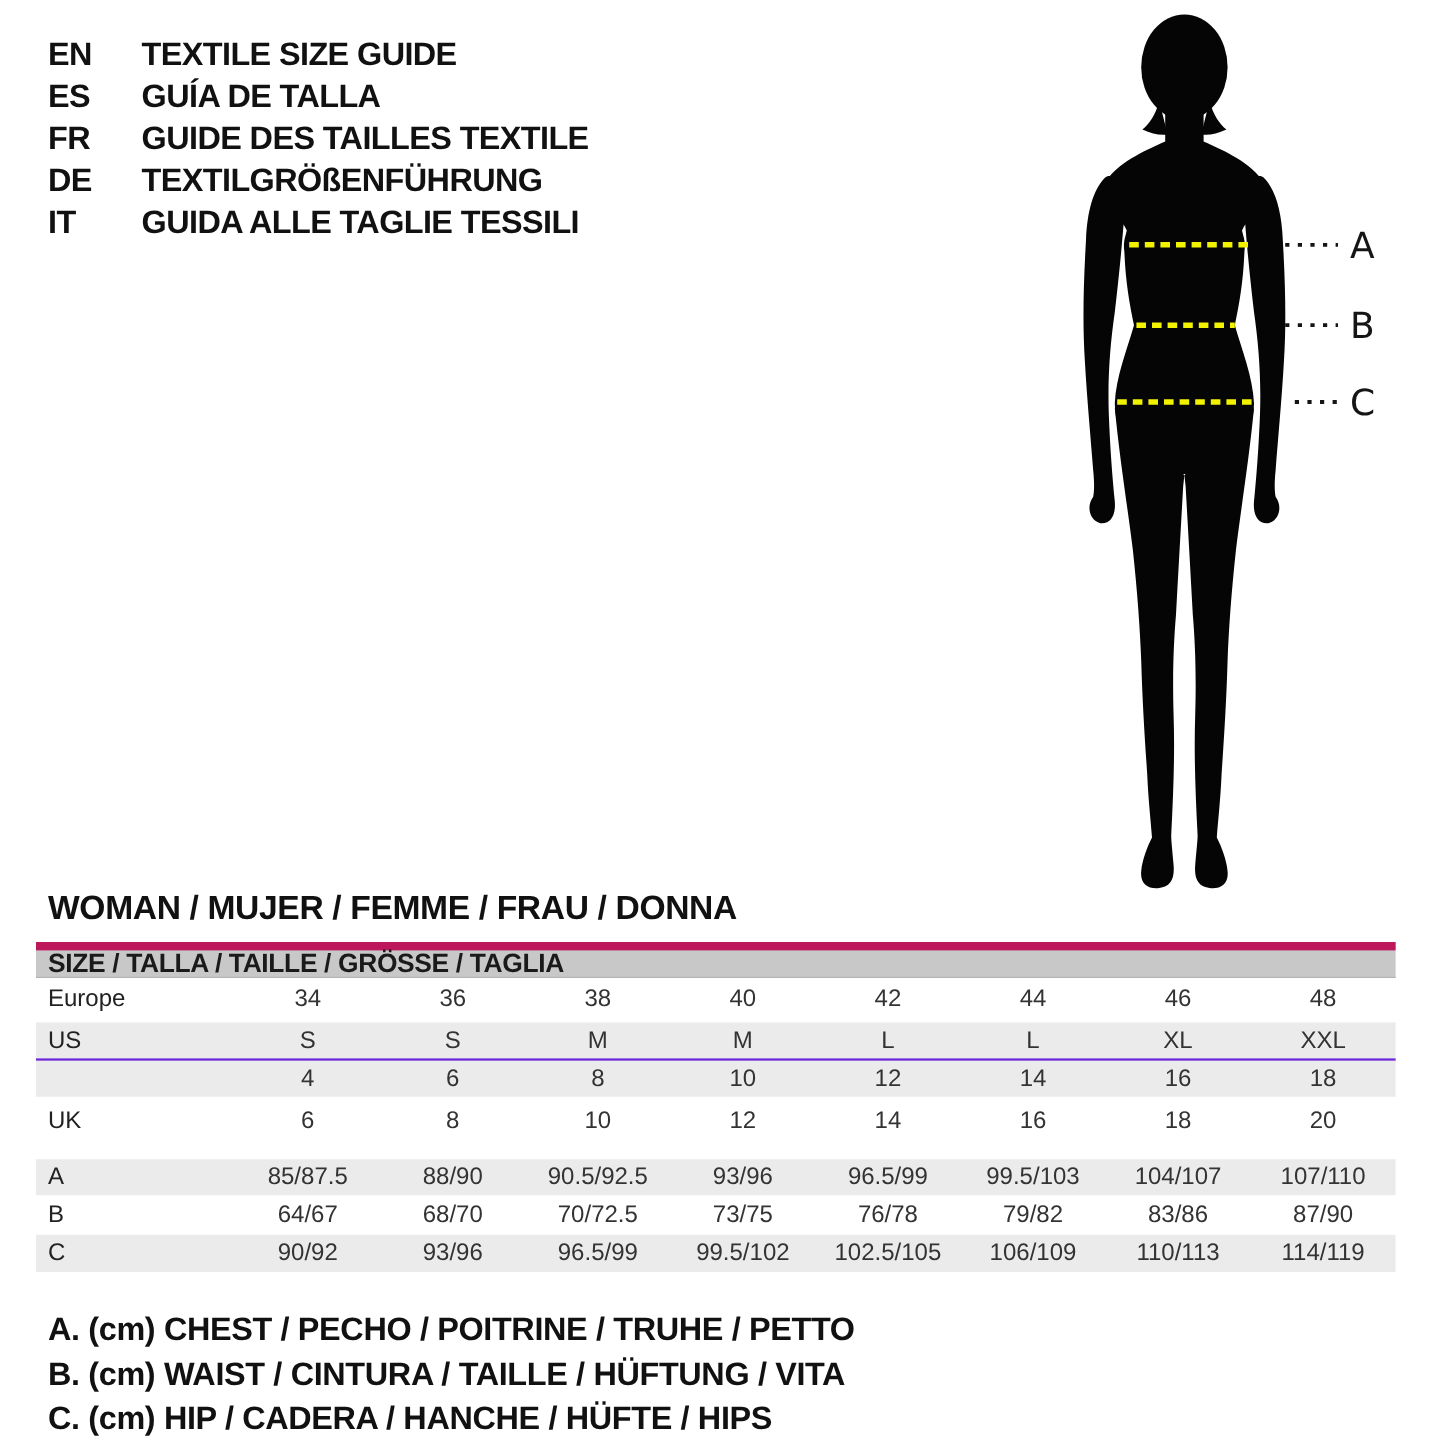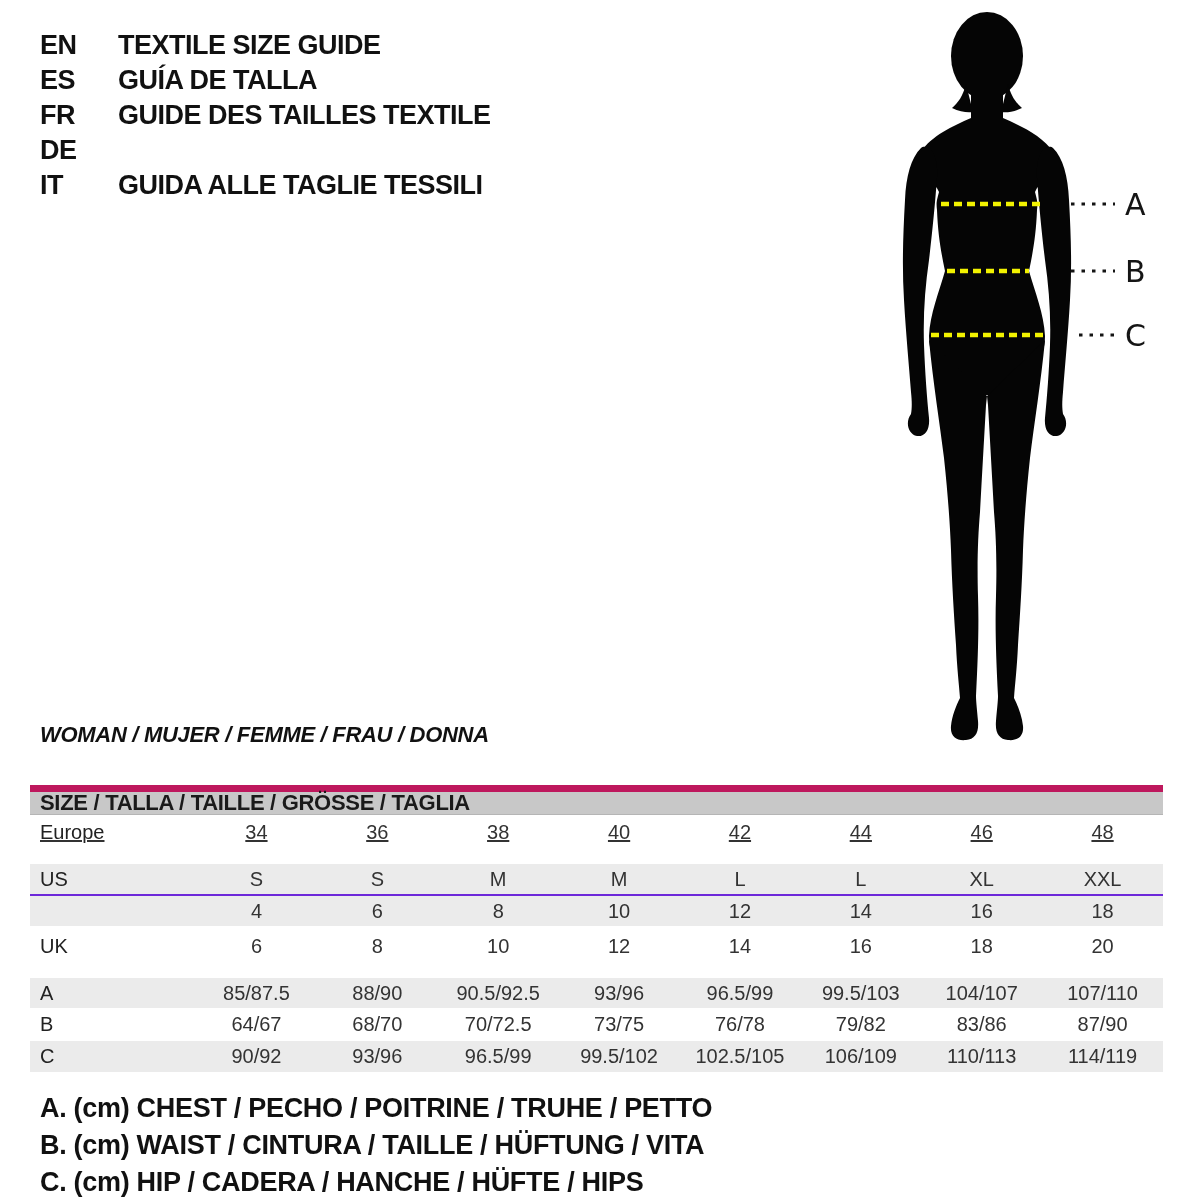--- a/index.html
+++ b/index.html
@@ -14,37 +14,37 @@
   .lang-code{width:78px;font-weight:bold;font-size:27px;letter-spacing:-0.5px;}
   .lang-label{font-weight:bold;font-size:27px;letter-spacing:-0.5px;white-space:nowrap;}
 
   
   .figure{position:absolute;left:865px;top:0;}
   .yline{stroke-width:4.5;stroke-dasharray:8 5;fill:none;}
   .leader{stroke:#151515;stroke-width:3.2;stroke-dasharray:3.5 7;fill:none;}
   .mlabel{font-size:30px;font-family:"DejaVu Sans",sans-serif;fill:#151515;}
 
   
-  .section-title{position:absolute;left:40px;top:722px;font-size:22px;font-weight:bold;letter-spacing:-0.3px;font-style:italic;}
+  .section-title{position:absolute;left:40px;top:741px;font-size:28px;font-weight:bold;letter-spacing:-0.3px;}
 
   
   .size-table{position:absolute;left:30px;top:785px;width:1133px;}
   .t-head{
     height:30px;background:#c8c8c8;border-top:7px solid #be185d;border-bottom:1px solid #b5b5b5;
     display:flex;align-items:center;padding-left:10px;box-sizing:border-box;
     font-size:22px;font-weight:bold;letter-spacing:-0.3px;color:#1a1a1a;margin-bottom:2px;
   }
   .t-row{
     display:grid;grid-template-columns:166px repeat(8,1fr);
     align-items:center;font-size:20px;color:#333;
   }
   .t-row.shaded{background:#ebebeb;}
   .t-label{padding-left:10px;text-align:left;color:#222;}
   .t-cell{text-align:center;}
-  .r-europe{height:31px;margin-bottom:16px;text-decoration:underline;}
+  .r-europe{height:31px;margin-bottom:4px;}
   .r-us{height:30px;border-bottom:2px solid #6d28d9;box-sizing:content-box;}
   .r-usnum{height:30px;margin-bottom:2px;}
   .r-uk{height:36px;margin-bottom:14px;}
   .r-a{height:30px;margin-bottom:1px;}
   .r-b{height:31px;margin-bottom:1px;}
   .r-c{height:31px;}
 
   
   .legend{position:absolute;left:40px;top:1090px;}
   .legend-row{height:37px;display:flex;align-items:center;font-size:27px;font-weight:bold;letter-spacing:-0.3px;white-space:nowrap;}
@@ -60,20 +60,21 @@
   <div class="lang-row">
     <span class="lang-code">ES</span>
     <span class="lang-label">GUÍA DE TALLA</span>
   </div>
   <div class="lang-row">
     <span class="lang-code">FR</span>
     <span class="lang-label">GUIDE DES TAILLES TEXTILE</span>
   </div>
   <div class="lang-row">
     <span class="lang-code">DE</span>
+    <span class="lang-label">TEXTILGRÖßENFÜHRUNG</span>
   </div>
   <div class="lang-row">
     <span class="lang-code">IT</span>
     <span class="lang-label">GUIDA ALLE TAGLIE TESSILI</span>
   </div>
 </div>
 
 <svg class="figure" width="300" height="760" viewBox="0 0 300 760" xmlns="http://www.w3.org/2000/svg">
   <g fill="#050505">
     <ellipse cx="122" cy="56" rx="36" ry="44"></ellipse>

